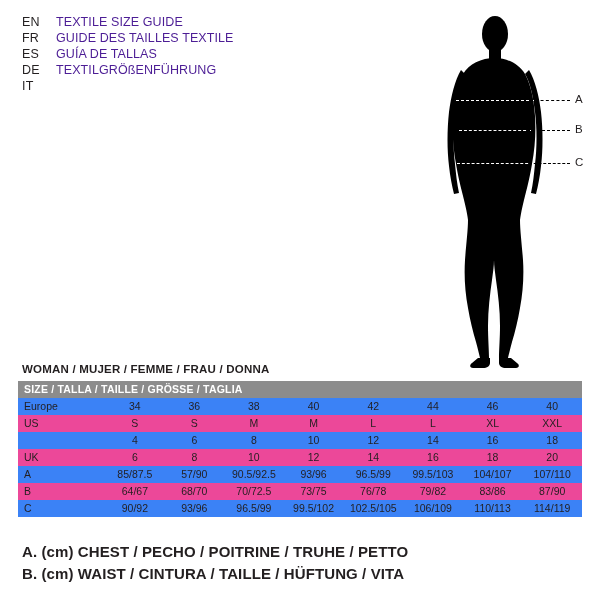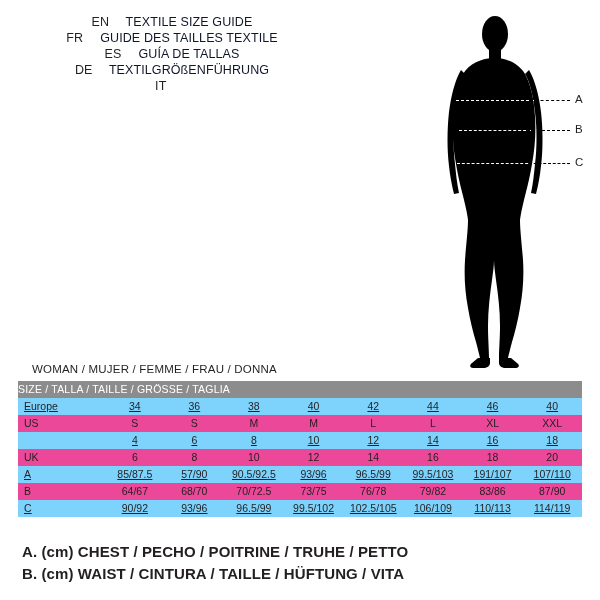--- a/index.html
+++ b/index.html
@@ -25,33 +25,32 @@
   .lang-block {
     position: absolute;
     left: 22px;
     top: 15px;
     width: 300px;
   }
   .lang-row {
     display: flex;
     align-items: baseline;
     margin-bottom: 2px;
-    justify-content: center;
   }
   .lang-code {
     width: 34px;
     flex: 0 0 34px;
     font-size: 12.5px;
     letter-spacing: 0.2px;
     color: #231f20;
   }
   .lang-text {
     font-size: 12.5px;
     letter-spacing: 0.1px;
-    color: #0f172a;
+    color: #4c1d95;
   }
 
   
   .figure-wrap {
     position: absolute;
     left: 395px;
     top: 8px;
     width: 200px;
     height: 360px;
   }
@@ -73,24 +72,23 @@
     font-size: 11.5px;
     color: #231f20;
   }
 
   
   .woman-title {
     position: absolute;
     left: 22px;
     top: 363px;
     font-size: 11.5px;
-    font-weight: normal;
+    font-weight: bold;
     letter-spacing: 0.2px;
     color: #231f20;
-    margin-left: 10px;
   }
 
   
   .size-table {
     position: absolute;
     left: 18px;
     top: 381px;
     width: 564px;
     border-collapse: collapse;
     font-size: 10.5px;
@@ -102,27 +100,27 @@
     line-height: 17px;
     text-align: center;
     font-weight: normal;
   }
   .size-table tr.head-row {
     background: #8c8c8c;
     color: #ffffff;
   }
   .size-table tr.head-row th {
     text-align: left;
+    padding-left: 6px;
     font-size: 10.5px;
     letter-spacing: 0.2px;
-    font-weight: normal;
+    font-weight: bold;
   }
   .size-table tr.shade td {
-    background: #7dd3fc;
-    text-decoration: underline;
+    background: #3b82f6;
   }
   .size-table tr.plain td {
     background: #ec4899;
   }
   .size-table td.rowlabel {
     text-align: left;
     padding-left: 6px;
   }
   .col-label { width: 82px; }
   .col-val { width: 60px; }
@@ -277,21 +275,21 @@
         <td class="col-val">20</td>
       </tr>
       <tr class="shade">
         <td class="rowlabel col-label">A</td>
         <td class="col-val">85/87.5</td>
         <td class="col-val">57/90</td>
         <td class="col-val">90.5/92.5</td>
         <td class="col-val">93/96</td>
         <td class="col-val">96.5/99</td>
         <td class="col-val">99.5/103</td>
-        <td class="col-val">191/107</td>
+        <td class="col-val">104/107</td>
         <td class="col-val">107/110</td>
       </tr>
       <tr class="plain">
         <td class="rowlabel col-label">B</td>
         <td class="col-val">64/67</td>
         <td class="col-val">68/70</td>
         <td class="col-val">70/72.5</td>
         <td class="col-val">73/75</td>
         <td class="col-val">76/78</td>
         <td class="col-val">79/82</td>

